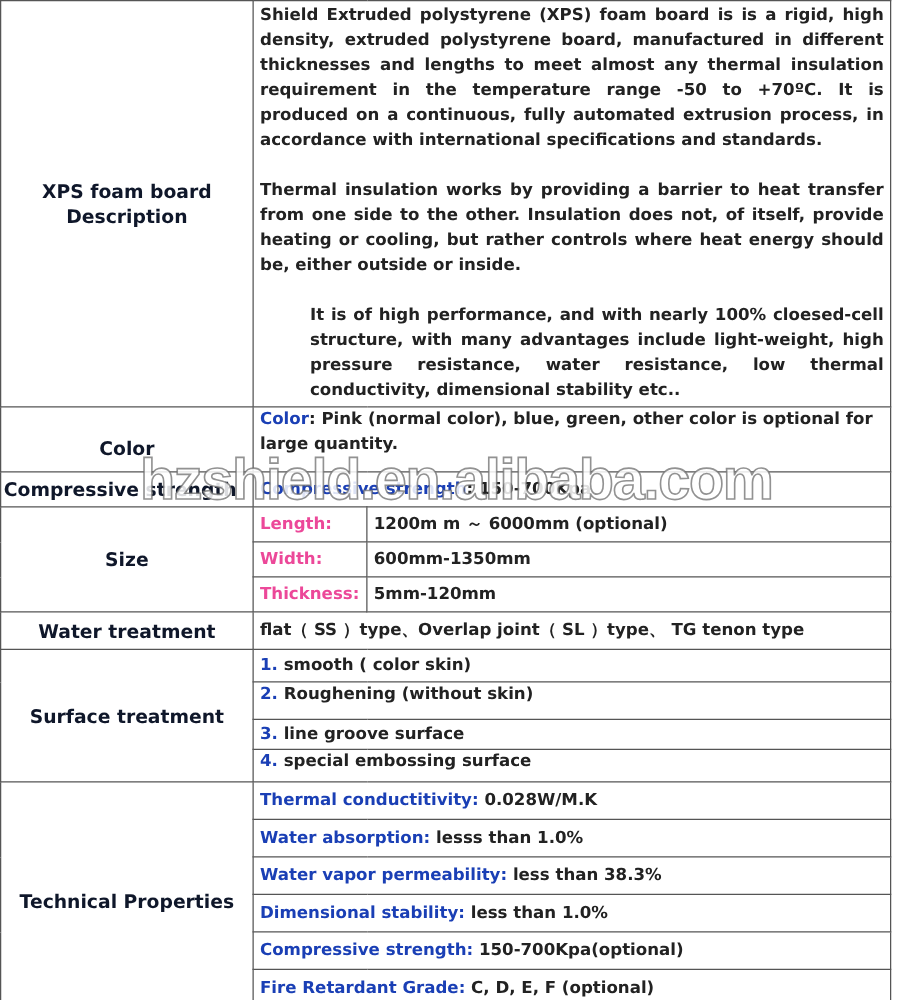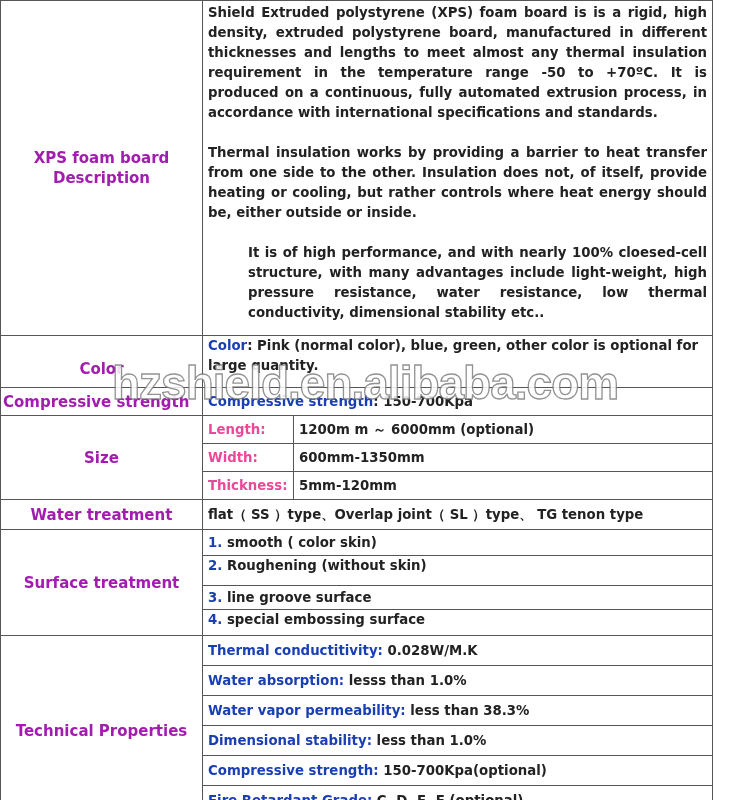--- a/index.html
+++ b/index.html
@@ -1,22 +1,22 @@
 <!DOCTYPE html>
 <html><head>
 <meta charset="utf-8">
 <style>
   html, body { margin: 0; padding: 0; background: #ffffff; }
   body { width: 732px; height: 800px; overflow: hidden; position: relative;
          font-family: "DejaVu Sans", sans-serif; font-weight: bold; color: #222; }
   table { border-collapse: collapse; position: absolute; left: 0; top: 0; width: 713px; }
   td { border: 1px solid #555; padding: 0 5px; vertical-align: middle; font-size: 13.3px; line-height: 20px; }
-  td.lbl { width: 197px; color: #a21caf; font-size: 15px; text-align: center; padding: 0 2px; }
+  td.lbl { width: 197px; color: #0f172a; font-size: 15px; text-align: center; padding: 0 2px; }
   .bl { color: #1a3fb5; }
-  .desc { text-align: justify; padding-top: 2px; padding-bottom: 12px; }
+  .desc { text-align: justify; padding-top: 2px; padding-bottom: 2px; }
   .desc p { margin: 0 0 20px 0; }
   .desc p:last-child { margin-bottom: 0; margin-left: 40px; }
   .key { width: 80px; color: #ec4899; }
   .wm { position: absolute; left: 112px; top: 356px; font-family: "Liberation Sans", sans-serif;
         font-weight: bold; font-size: 46px; color: rgba(255,255,255,0.85);
         -webkit-text-stroke: 1.3px rgba(110,110,110,0.75); letter-spacing: -1px; pointer-events: none; }
 </style>
 </head>
 <body>
 

